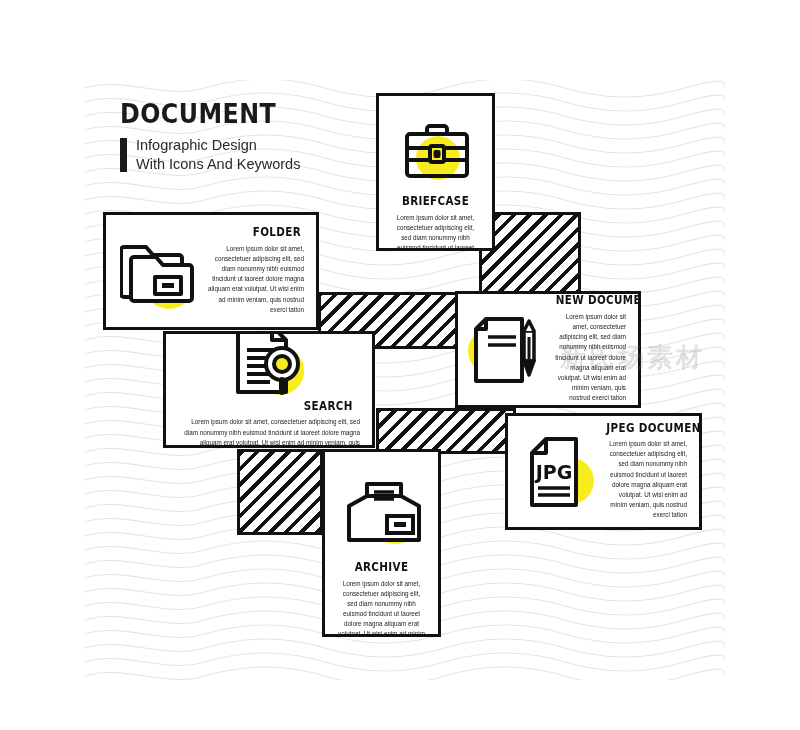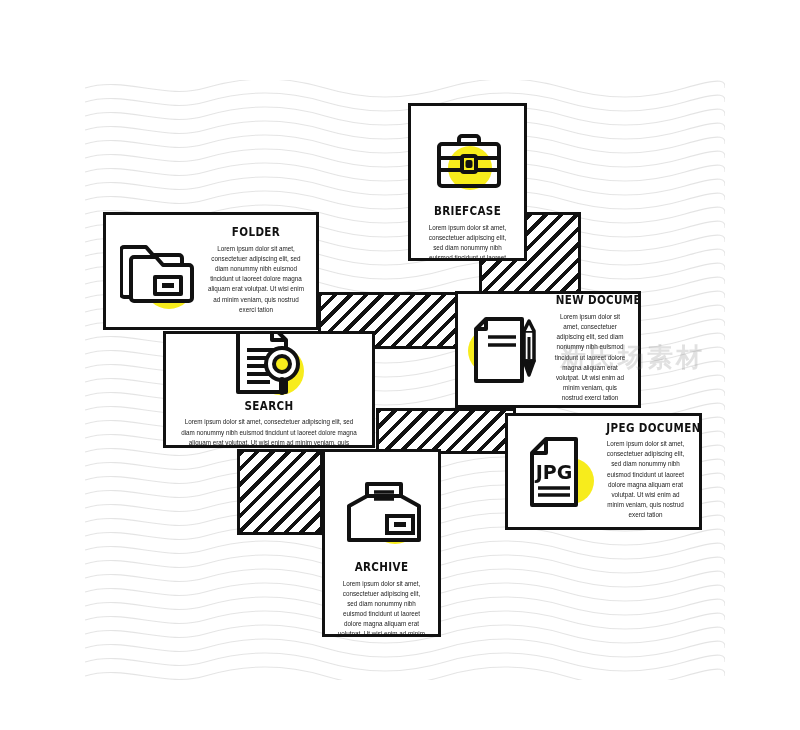--- a/index.html
+++ b/index.html
@@ -109,21 +109,21 @@
   .blob{
     position:absolute;
     border-radius:50%;
     background:#F7EC1C;
     z-index:1;
   }
 
   .txt{
     text-align:center;
   }
-  .card.horizontal .txt{flex:1;min-width:0;}
+  .card.horizontal .txt{flex:1;min-width:0;text-align:right;}
   .ttl{
     font-family:"DejaVu Sans", sans-serif;
     font-weight:bold;
     font-size:11.5px;
     letter-spacing:.4px;
     color:#111;
     transform:scaleX(.9);
     line-height:1;
     margin-bottom:5px;
     white-space:nowrap;
@@ -200,27 +200,37 @@
         <path d="M0 526 C 40 514, 80 538, 120 526 S 200 514, 240 526 S 320 538, 360 526 S 440 514, 480 526 S 560 538, 600 526 S 640 520, 640 526"></path>
         <path d="M0 540 C 40 528, 80 552, 120 540 S 200 528, 240 540 S 320 552, 360 540 S 440 528, 480 540 S 560 552, 600 540 S 640 534, 640 540"></path>
         <path d="M0 554 C 40 542, 80 566, 120 554 S 200 542, 240 554 S 320 566, 360 554 S 440 542, 480 554 S 560 566, 600 554 S 640 548, 640 554"></path>
         <path d="M0 568 C 40 556, 80 580, 120 568 S 200 556, 240 568 S 320 580, 360 568 S 440 556, 480 568 S 560 580, 600 568 S 640 562, 640 568"></path>
         <path d="M0 582 C 40 570, 80 594, 120 582 S 200 570, 240 582 S 320 594, 360 582 S 440 570, 480 582 S 560 594, 600 582 S 640 576, 640 582"></path>
         <path d="M0 596 C 40 584, 80 608, 120 596 S 200 584, 240 596 S 320 608, 360 596 S 440 584, 480 596 S 560 608, 600 596 S 640 590, 640 596"></path>
       </g>
     </svg>
   </div>
 
+  <div id="header">
+    <div class="title">DOCUMENT</div>
+    <div class="sub-wrap">
+      <div class="bar"></div>
+      <div class="sub">
+        <div>Infographic Design</div>
+        <div>With Icons And Keywords</div>
+      </div>
+    </div>
+  </div>
 
   <div class="hatch" style="left:479px;top:212px;width:102px;height:85px;"></div>
   <div class="hatch" style="left:318px;top:292px;width:143px;height:57px;"></div>
   <div class="hatch" style="left:376px;top:408px;width:140px;height:46px;"></div>
   <div class="hatch" style="left:237px;top:449px;width:86px;height:86px;"></div>
 
-  <div class="card vertical" style="left:376px;top:103px;width:119px;height:158px;margin-left:32px;">
+  <div class="card vertical" style="left:376px;top:93px;width:119px;height:158px;">
     <div class="icon-wrap" style="width:72px;height:62px;margin-top:10px;">
       <div class="blob" style="width:44px;height:44px;left:16px;top:16px;"></div>
       <svg width="70" height="58" viewBox="0 0 70 58">
         <g fill="none" stroke="#111" stroke-width="4" stroke-linejoin="round">
           <path d="M25 12 V7 a3 3 0 0 1 3-3 h14 a3 3 0 0 1 3 3 v5"></path>
           <rect x="5" y="12" width="60" height="42" rx="3"></rect>
           <line x1="5" y1="26" x2="28" y2="26"></line>
           <line x1="42" y1="26" x2="65" y2="26"></line>
           <line x1="5" y1="38" x2="28" y2="38"></line>
           <line x1="42" y1="38" x2="65" y2="38"></line>

